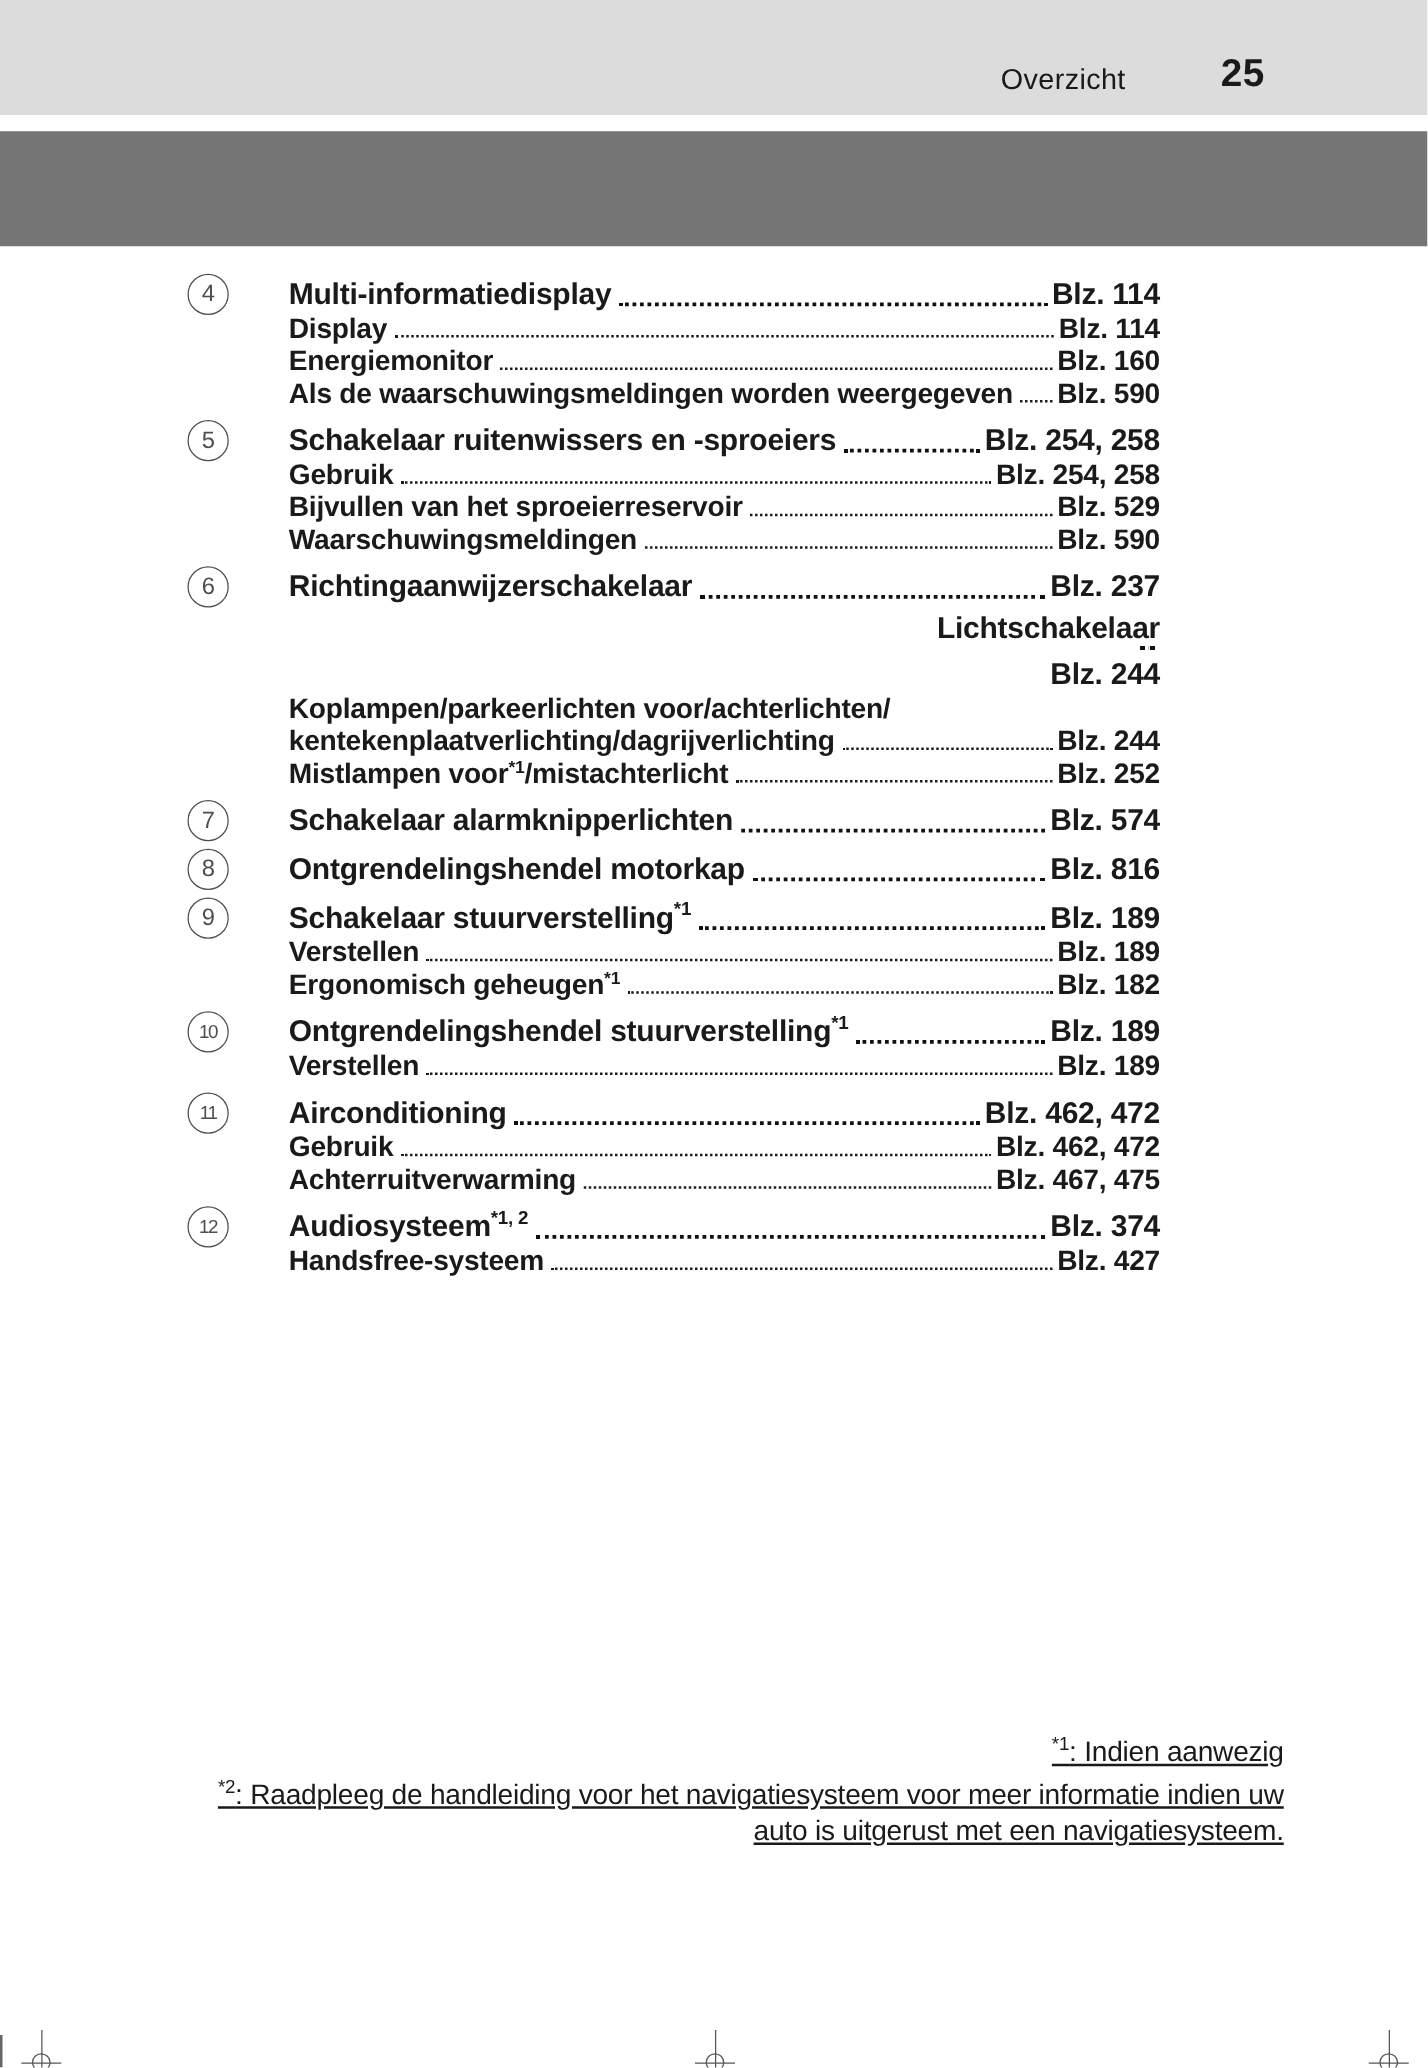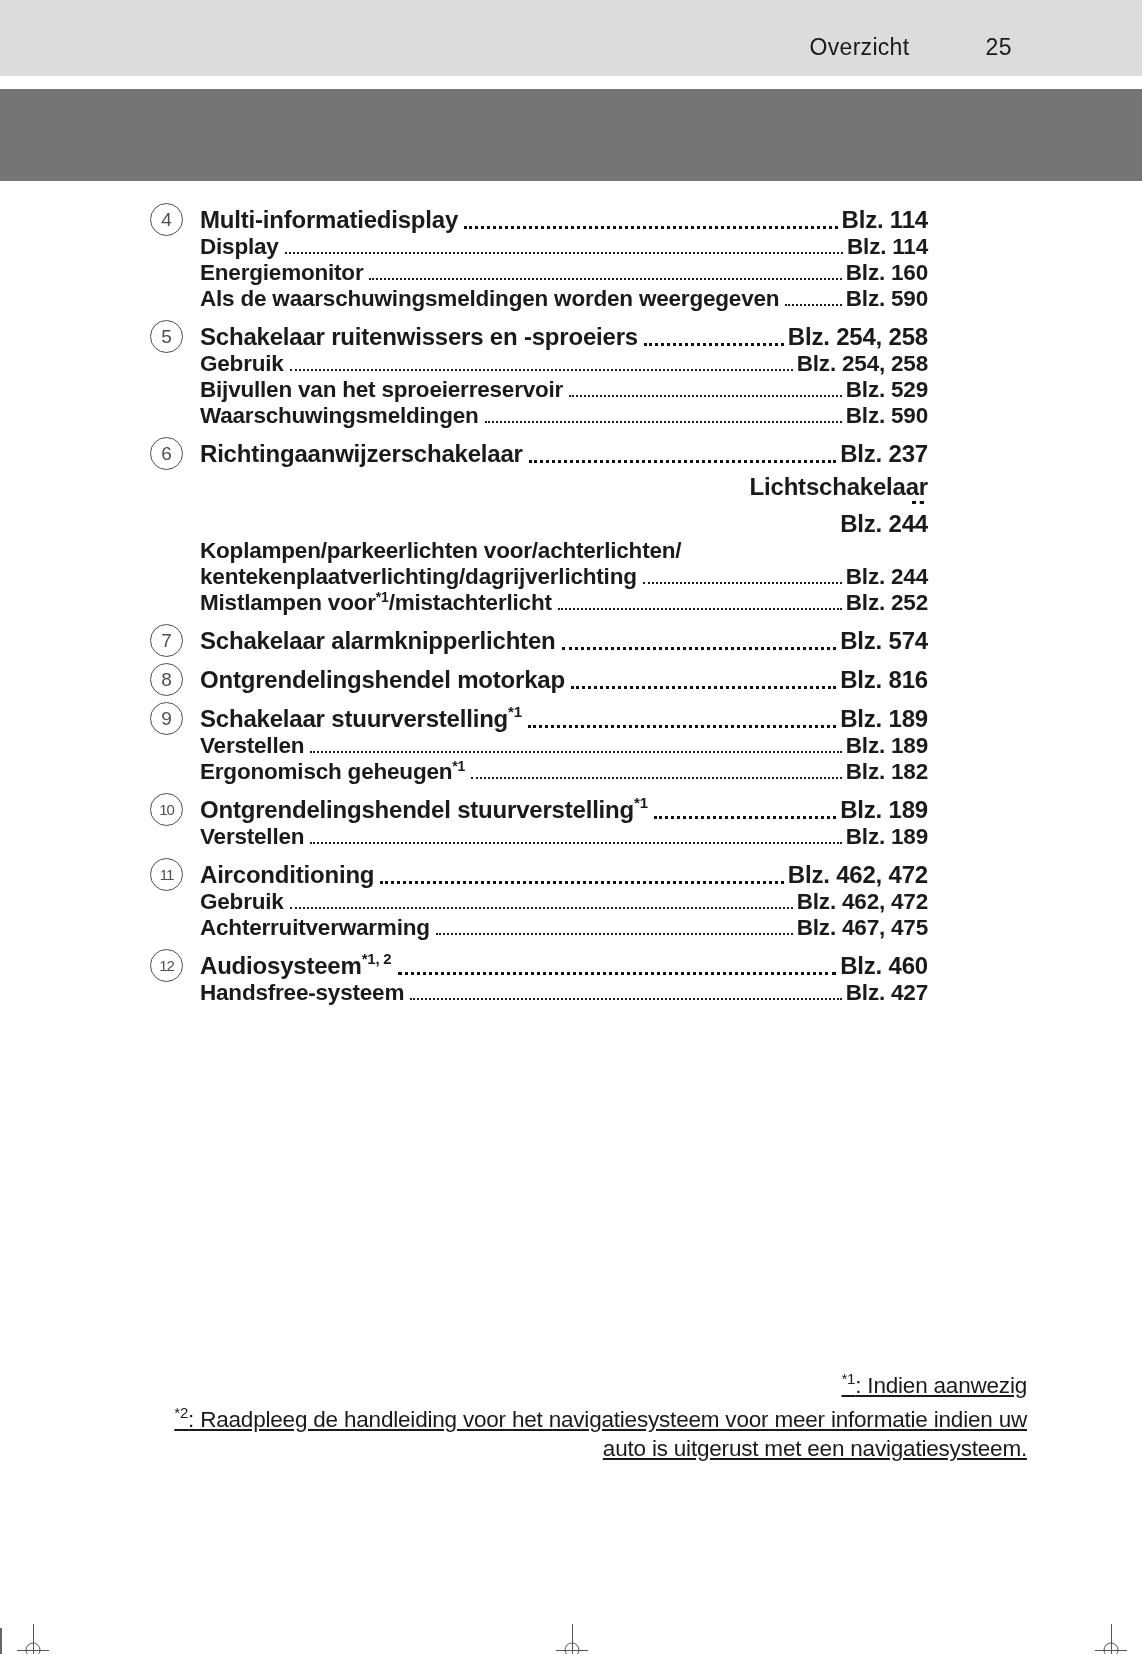--- a/index.html
+++ b/index.html
@@ -3,39 +3,39 @@
 <meta charset="utf-8">
 <style>
   * { margin:0; padding:0; box-sizing:border-box; }
   html,body { background:#ffffff; }
   body {
     width:1142px; height:1654px; position:relative; overflow:hidden;
     font-family:"Liberation Sans", sans-serif; color:#1a1a1a;
   }
   
   .band-light {
-    height:76px; background:#dcdcdc;
+    height:92px; background:#dcdcdc;
     display:flex; justify-content:flex-end; align-items:flex-end;
     padding:0 130px 15px 0; gap:76px;
   }
   .section-label { font-size:23px; letter-spacing:.3px; }
-  .page-number { font-size:23px; font-weight:400; letter-spacing:.5px; }
+  .page-number { font-size:31px; font-weight:700; letter-spacing:.5px; }
   .band-dark { margin-top:13px; height:92px; background:#757575; }
 
   
   .toc { padding:14px 214px 0 200px; }
   .entry { position:relative; }
   .row { display:flex; align-items:flex-end; }
   .row.main {
     position:relative; font-size:24px; font-weight:700;
     line-height:29px; margin-top:10px; letter-spacing:-.2px;
   }
   .entry.no-num .row.main { margin-top:4px;flex-direction:column; }
   .row.sub { font-size:22.5px; font-weight:700; line-height:26px; letter-spacing:-.2px; }
-  .label { white-space:nowrap; }
+  .label { white-space:nowrap;margin-left:31px; }
   .leader {
     flex:1 1 auto; min-width:12px;
     border-bottom:2px dotted #1c1c1c; margin:0 4px 6px 6px;
   }
   .row.main .leader { border-bottom:3px dotted #111; margin-bottom:5px; }
   .page-ref { white-space:nowrap; }
   .circle {
     position:absolute; left:-50px; top:-2px;
     width:33px; height:33px; border:1.6px solid #4e4e4e; border-radius:50%;
     color:#4e4e4e; font-weight:400; font-size:19px;
@@ -217,21 +217,21 @@
         <span class="label">Achterruitverwarming</span>
         <span class="leader"></span>
         <span class="page-ref">Blz. 467, 475</span>
       </div>
     </section>
     <section class="entry">
       <div class="row main">
         <span class="circle two">12</span>
         <span class="label">Audiosysteem<sup class="marker">*1, 2</sup></span>
         <span class="leader"></span>
-        <span class="page-ref">Blz. 460</span>
+        <span class="page-ref">Blz. 374</span>
       </div>
       <div class="row sub">
         <span class="label">Handsfree-systeem</span>
         <span class="leader"></span>
         <span class="page-ref">Blz. 427</span>
       </div>
     </section>
   </main>
 
 <div class="footnotes">

